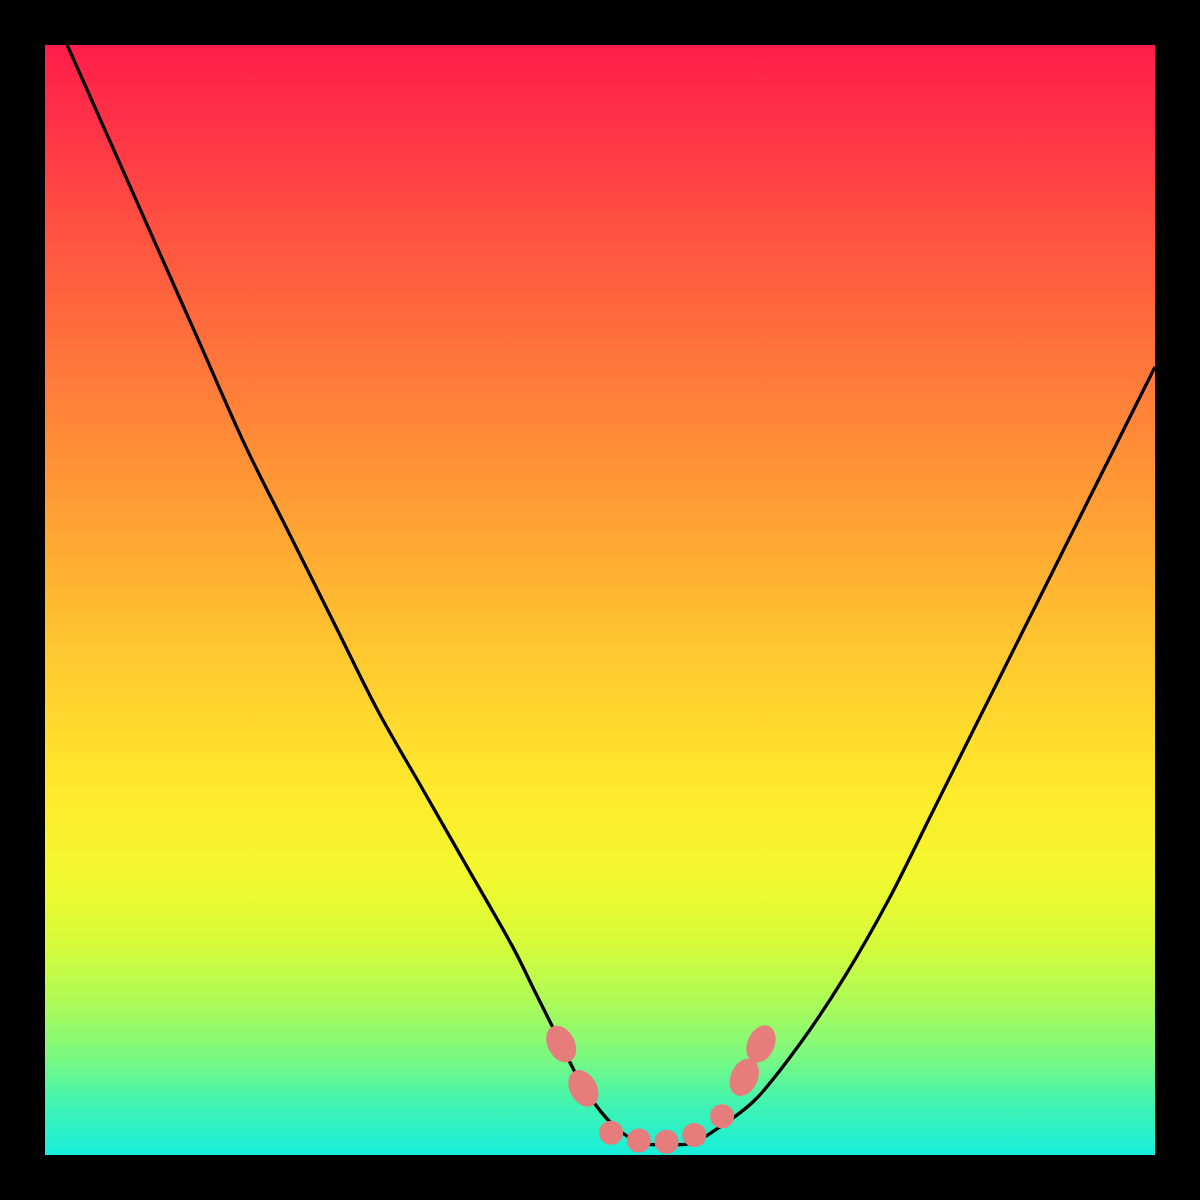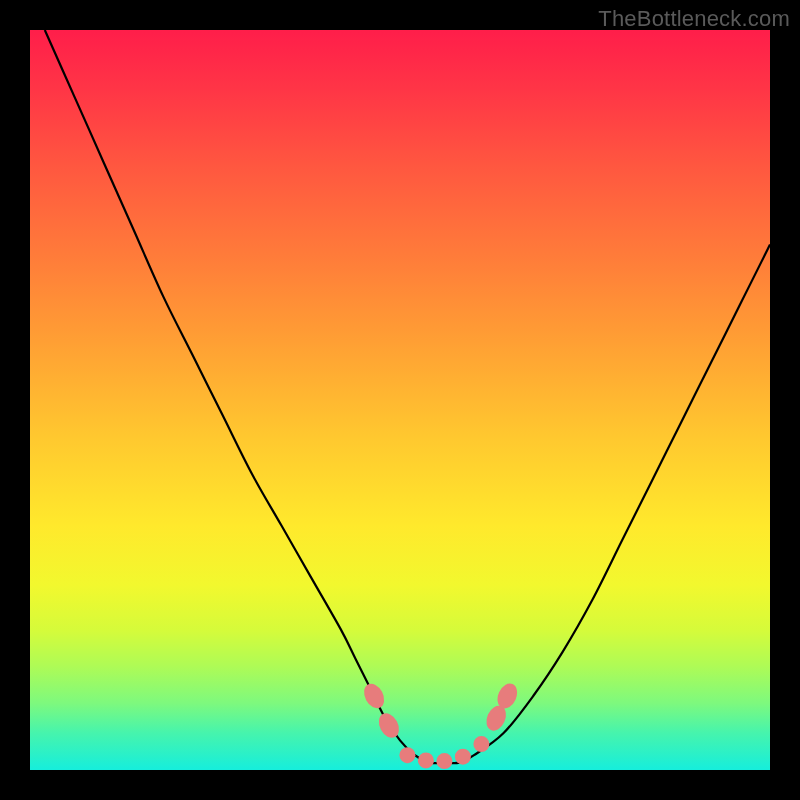--- a/index.html
+++ b/index.html
@@ -71,14 +71,13 @@
           <circle cx="377.40" cy="725.20" r="8" fill="#e77c7c"></circle>
           <circle cx="395.90" cy="730.38" r="8" fill="#e77c7c"></circle>
           <circle cx="414.40" cy="731.12" r="8" fill="#e77c7c"></circle>
           <circle cx="432.90" cy="726.68" r="8" fill="#e77c7c"></circle>
           <circle cx="451.40" cy="714.10" r="8" fill="#e77c7c"></circle>
           <ellipse cx="466.20" cy="688.20" rx="9" ry="13" transform="rotate(24 466.2 688.2)" fill="#e77c7c"></ellipse>
           <ellipse cx="477.30" cy="666.00" rx="9" ry="13" transform="rotate(24 477.3 666)" fill="#e77c7c"></ellipse>
         </g>
     </svg>
   </div>
-  <div class="watermark">TheBottleneck.com</div>
 </div>
 
 </body></html>

